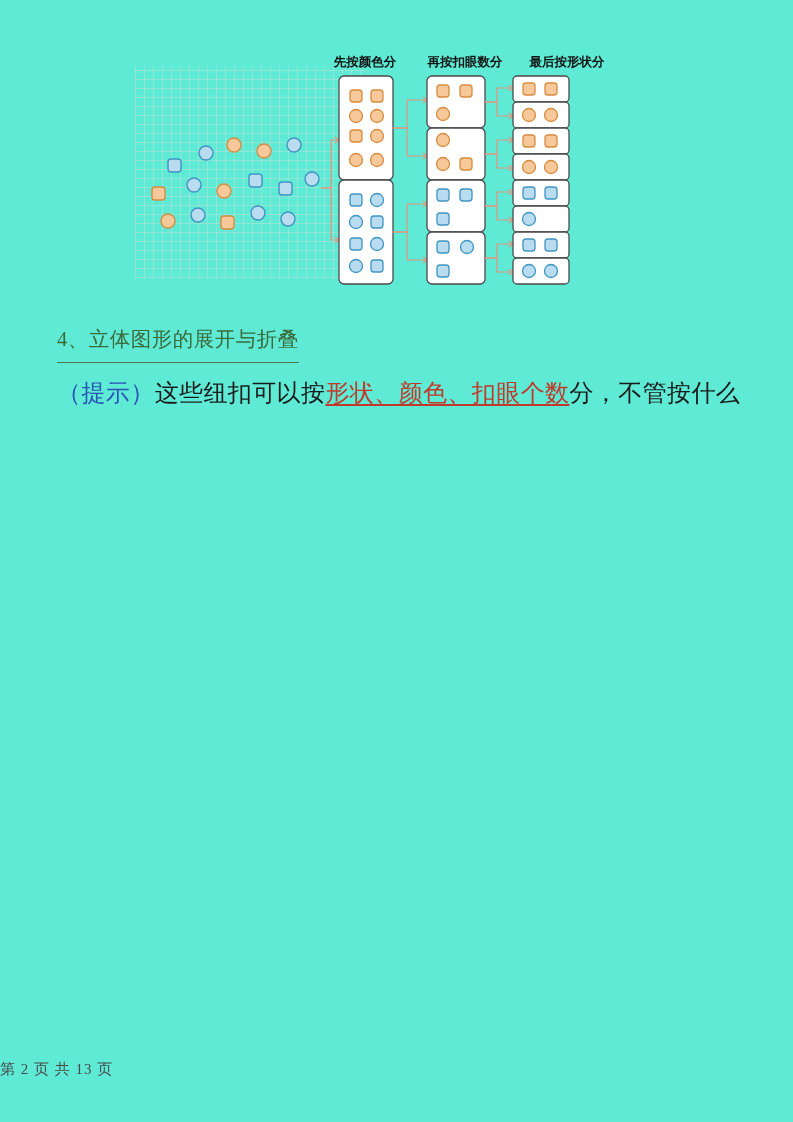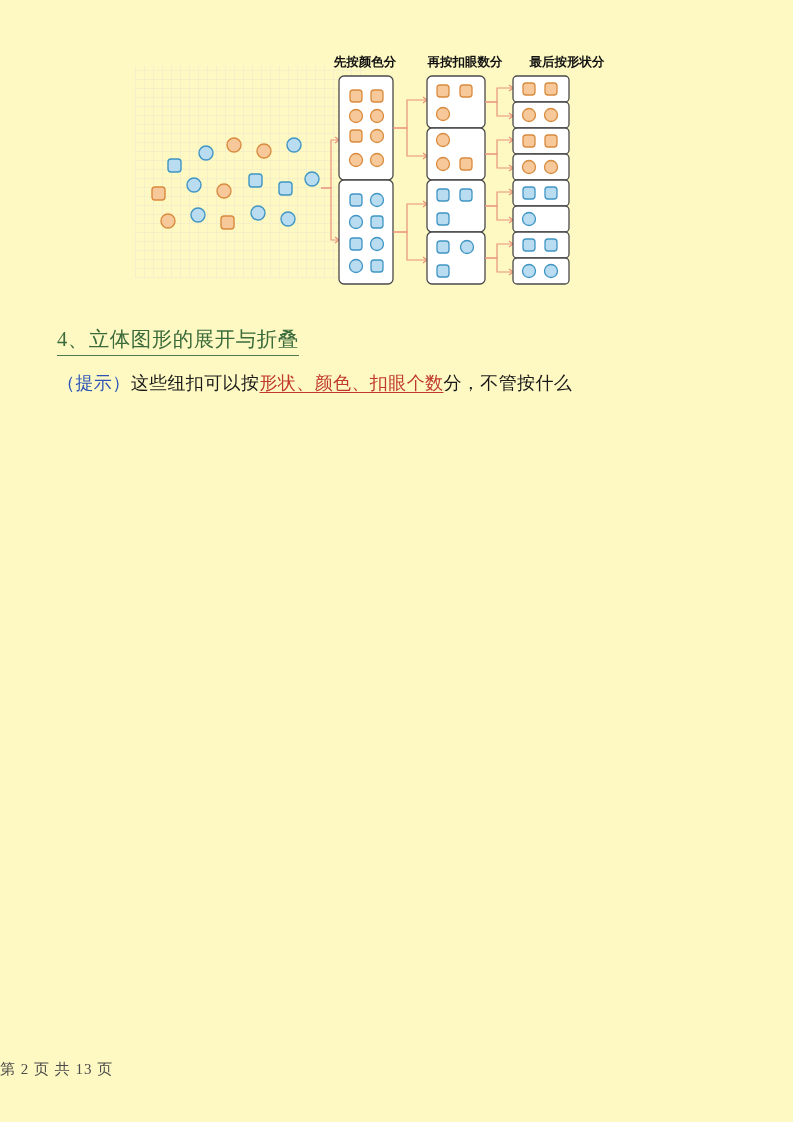--- a/index.html
+++ b/index.html
@@ -12,21 +12,21 @@
     background: #ffffff;
     font-family: "Liberation Serif", serif;
     position: relative;
     overflow: hidden;
   }
   .page {
     position: absolute;
     left: 0; top: 0;
     width: 793px;
     height: 1122px;
-    background: #fef9c3;
+    background: #5eead4;
   }
 
   
   .figure {
     position: absolute;
     left: 135px;
     top: 52px;
     width: 530px;
     height: 240px;
   }
@@ -38,31 +38,32 @@
     left: 57px;
     top: 327px;
     width: 690px;
   }
   .heading {
     font-size: 20.5px;
     color: #3b6b3b;
     letter-spacing: 0.5px;
     border-bottom: 1.6px solid #4c7a4c;
     display: inline-block;
-    padding-bottom: 2px;
+    padding-bottom: 9px;
     line-height: 1.25;
     font-family: "Liberation Serif", serif;
   }
   .para {
     margin-top: 13px;
-    font-size: 18px;
+    font-size: 24px;
     color: #1a1a1a;
     line-height: 1.62;
     text-indent: 0;
     letter-spacing: 0.4px;
+    font-family: Liberation Mono, monospace;
   }
   .blue { color: #2a54b8; }
   .red-u {
     color: #c0392b;
     text-decoration: underline;
     text-decoration-color: #c0392b;
     text-underline-offset: 3px;
   }
   .line2 { display:block; }
 

